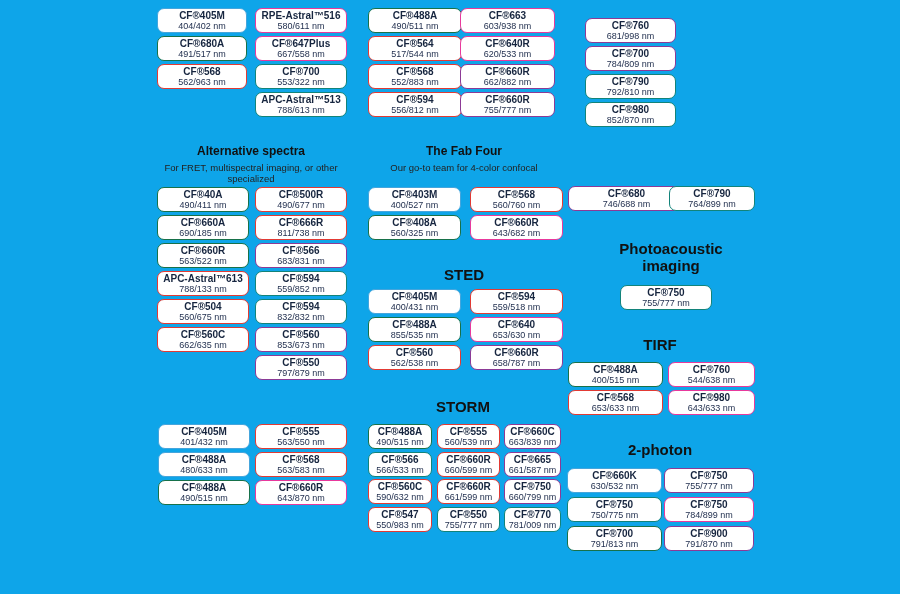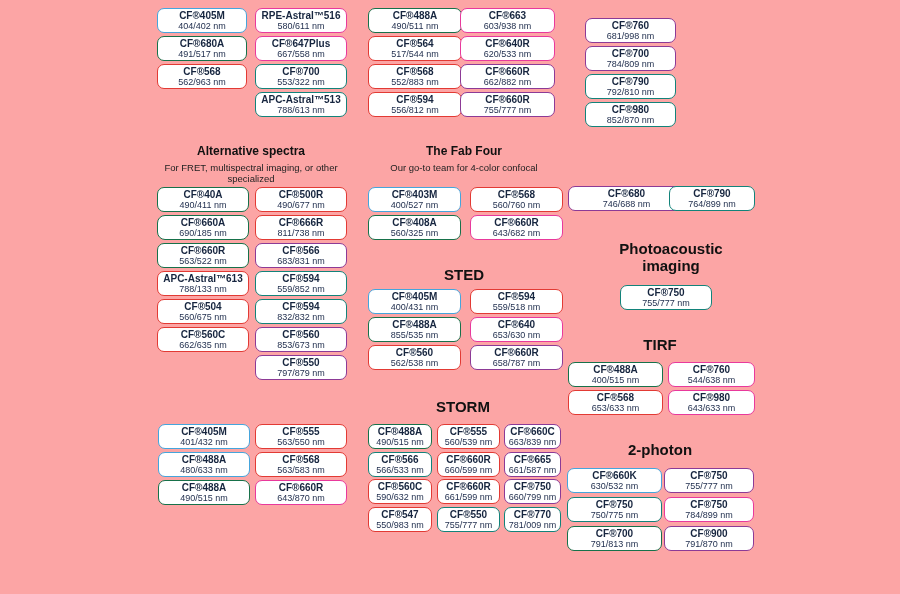--- a/index.html
+++ b/index.html
@@ -1,17 +1,17 @@
 <!DOCTYPE html>
 <html><head>
 <meta charset="utf-8">
 <style>
   html,body{margin:0;padding:0;background:#ffffff;}
   #canvas{
-    position:relative;width:900px;height:594px;background:#fca5a5;overflow:hidden;
+    position:relative;width:900px;height:594px;background:#0ea5e9;overflow:hidden;
     font-family:"Liberation Sans",sans-serif;color:#1d2b45;
   }
   .group{position:absolute;display:flex;flex-direction:column;gap:3px;}
   .dye-box{
     box-sizing:border-box;height:25px;background:#fff;
     border:1.6px solid #333;border-radius:7px;
     display:flex;flex-direction:column;justify-content:center;align-items:center;
     text-align:center;overflow:hidden;
   }
   .dye-name{font-size:10px;font-weight:bold;line-height:11px;color:#16253f;white-space:nowrap;}
@@ -148,21 +148,21 @@
 
   <div class="hdr" id="hdr-alt">
     <div class="hdr-lg">Alternative spectra</div>
     <div class="hdr-sub">For FRET, multispectral imaging, or other specialized</div>
   </div>
   <div class="group g-alta">
       <div class="dye-box" style="border-color: rgb(23, 113, 74);">
         <div class="dye-name">CF®40A</div>
         <div class="dye-exem">490/411 nm</div>
       </div>
-      <div class="dye-box" style="border-color: rgb(23, 113, 74); border-radius: 8px;">
+      <div class="dye-box" style="border-color: rgb(23, 113, 74);">
         <div class="dye-name">CF®660A</div>
         <div class="dye-exem">690/185 nm</div>
       </div>
       <div class="dye-box" style="border-color: rgb(23, 113, 74);">
         <div class="dye-name">CF®660R</div>
         <div class="dye-exem">563/522 nm</div>
       </div>
       <div class="dye-box" style="border-color: rgb(226, 58, 52);">
         <div class="dye-name">APC-Astral™613</div>
         <div class="dye-exem">788/133 nm</div>

